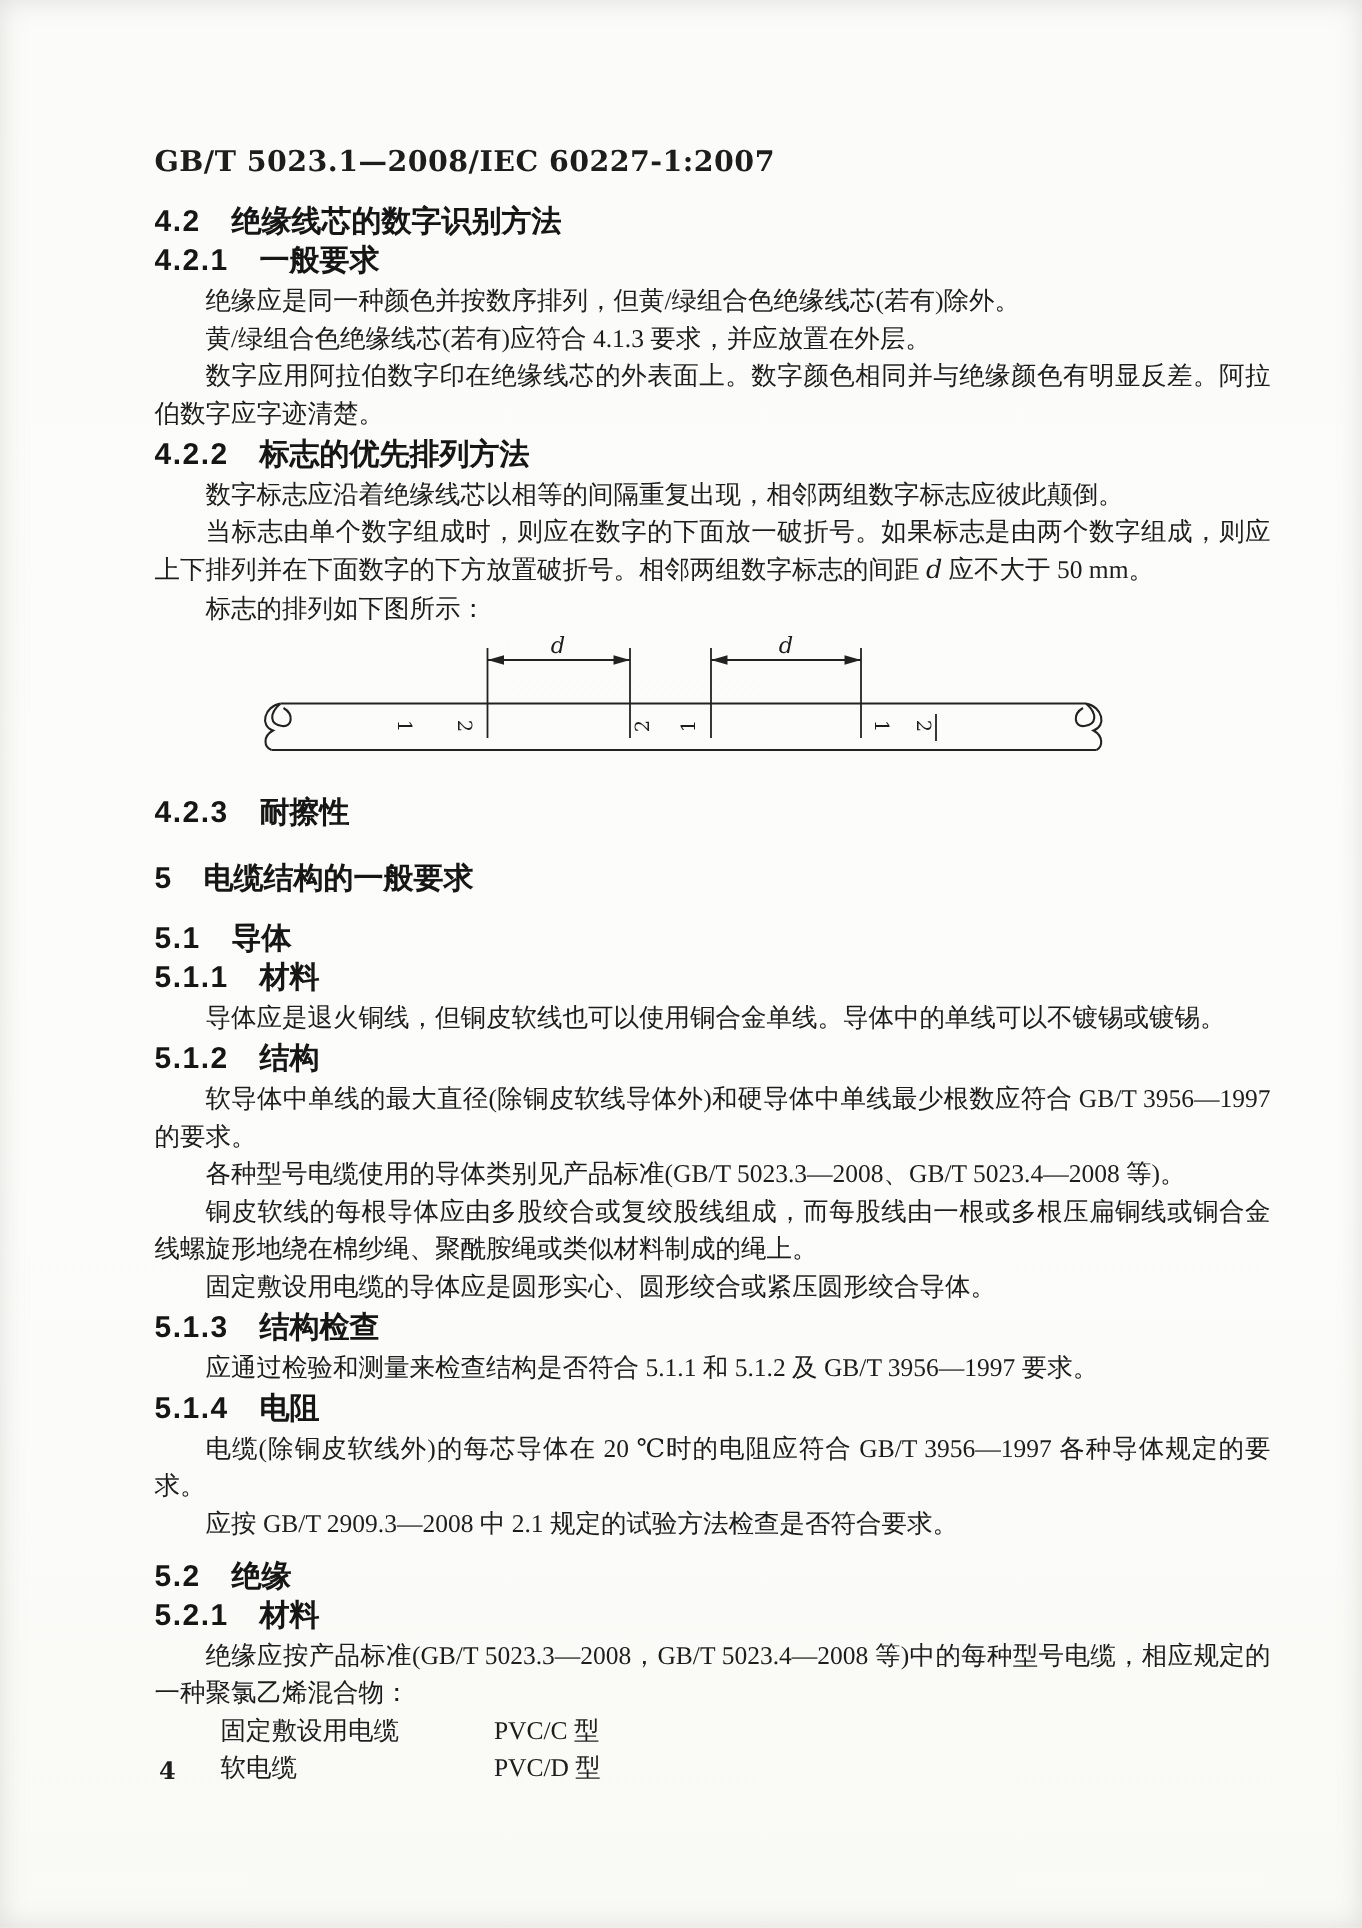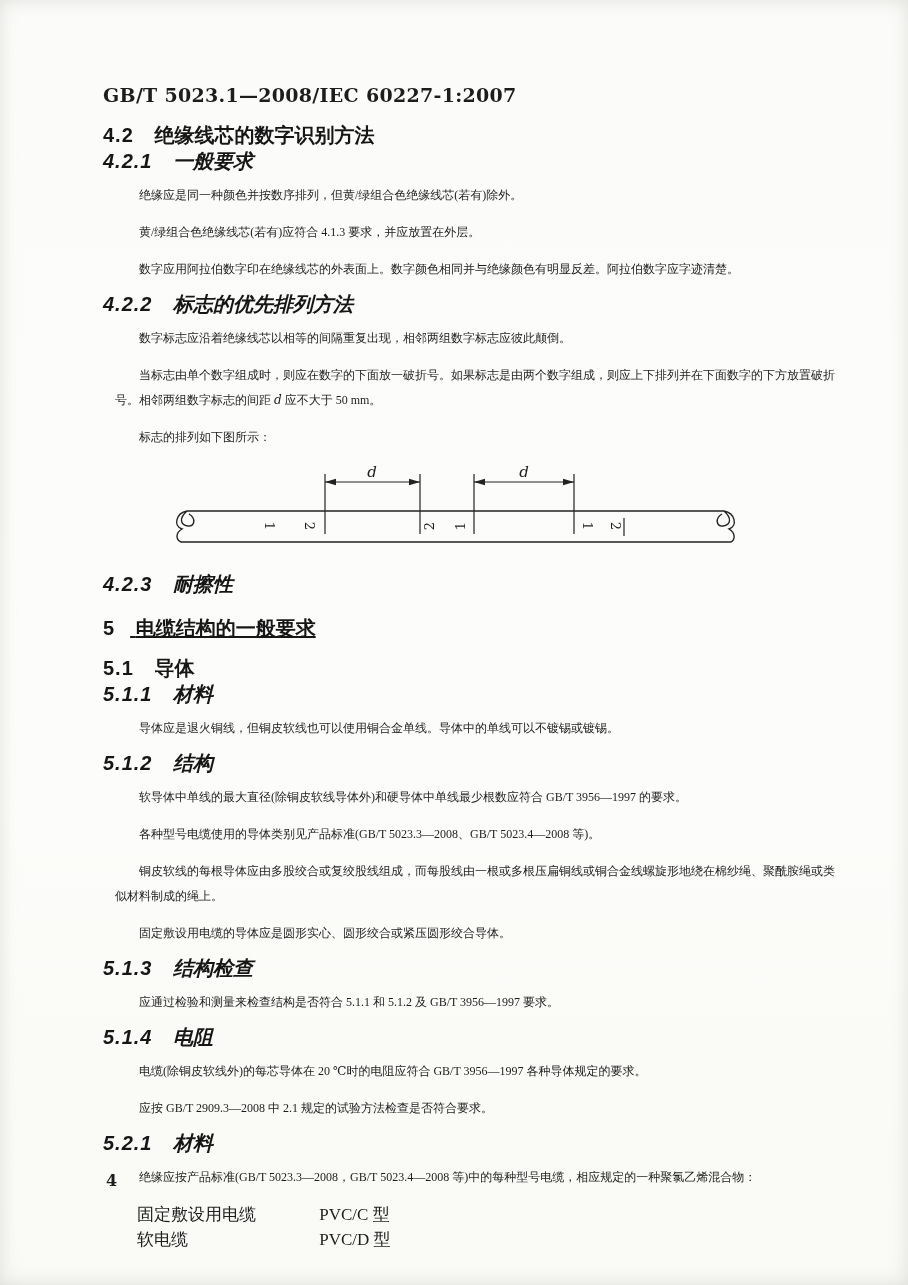--- a/index.html
+++ b/index.html
@@ -12,67 +12,67 @@
   .page {
     position: relative;
     width: 908px; height: 1285px;
     overflow: hidden;
     color: #1d1d1d;
     background: linear-gradient(180deg, #fbfbf9 0%, #fcfcfa 60%, #f9f9f6 100%);
     box-shadow: inset 0 0 18px rgba(110,110,105,0.20);
   }
   .content {
     position: absolute;
-    left: 103px; top: 84px;
+    left: 103px; top: 97px;
     width: 744px;
   }
   .doc-header {
     font-family: "DejaVu Serif", "Liberation Serif", serif;
     font-weight: bold;
     font-size: 19px;
     line-height: 22px;
     letter-spacing: 0.3px;
     margin: 0 0 19px 0;
   }
   .hd {
     font-family: "Liberation Sans", "DejaVu Sans", sans-serif;
     font-weight: bold;
     font-size: 20px;
     line-height: 20px;
     margin: 0;
     color: #161616;
   }
   .hd .num { display: inline-block; margin-right: 15px; letter-spacing: 1px; }
-  .hd.chapter { margin: 24px 0 20px 0; text-decoration: underline; }
+  .hd.chapter { margin: 24px 0 20px 0; }
   .hd.sec     { margin: 13px 0 6px 0; }
-  .hd.clause  { margin: 5px 0 4px 0; font-style: italic; }
+  .hd.clause  { margin: 5px 0 4px 0; }
   p.body {
-    font-size: 12px;
+    font-size: 17px;
     line-height: 25px;
-    margin: 12px;
+    margin: 0;
     text-indent: 2em;
     text-align: justify;
   }
   p.body .dvar { font-style: italic; font-family: "DejaVu Serif", serif; }
   .figure-wrap {
     margin: 2px 0 26px 69px;
     width: 572px; height: 86px;
   }
   .figure-wrap svg { display: block; }
   .fig-line { stroke: #222; stroke-width: 1.4; fill: none; }
   .fig-thin { stroke: #222; stroke-width: 1.2; fill: none; }
   .fig-text {
     font-family: "DejaVu Serif", serif;
     font-style: italic; font-size: 15px; fill: #1d1d1d;
   }
   .fig-digit {
     font-family: "DejaVu Serif", serif;
     font-size: 13px; fill: #1d1d1d;
   }
-  .pvc-table { margin-left: 34px; }
+  .pvc-table { margin-left: 44px; }
   .pvc-row { font-size: 17px; line-height: 25px; }
   .pvc-name { display: inline-block; width: 178px; }
   .page-num {
     position: absolute;
     left: 106px; top: 1171px;
     font-family: "DejaVu Serif", serif;
     font-weight: bold;
     font-size: 16px;
   }
 </style>
@@ -178,20 +178,24 @@
     </h3>
     <p class="body">应通过检验和测量来检查结构是否符合 5.1.1 和 5.1.2 及 GB/T 3956—1997 要求。</p>
 
     <h3 class="hd clause">
       <span class="num">5.1.4</span>
       <span>电阻</span>
     </h3>
     <p class="body">电缆(除铜皮软线外)的每芯导体在 20 ℃时的电阻应符合 GB/T 3956—1997 各种导体规定的要求。</p>
     <p class="body">应按 GB/T 2909.3—2008 中 2.1 规定的试验方法检查是否符合要求。</p>
 
+    <h2 class="hd sec">
+      <span class="num">5.2</span>
+      <span>绝缘</span>
+    </h2>
 
     <h3 class="hd clause">
       <span class="num">5.2.1</span>
       <span>材料</span>
     </h3>
     <p class="body">绝缘应按产品标准(GB/T 5023.3—2008，GB/T 5023.4—2008 等)中的每种型号电缆，相应规定的一种聚氯乙烯混合物：</p>
 
     <div class="pvc-table">
       <div class="pvc-row">
         <span class="pvc-name">固定敷设用电缆</span>

